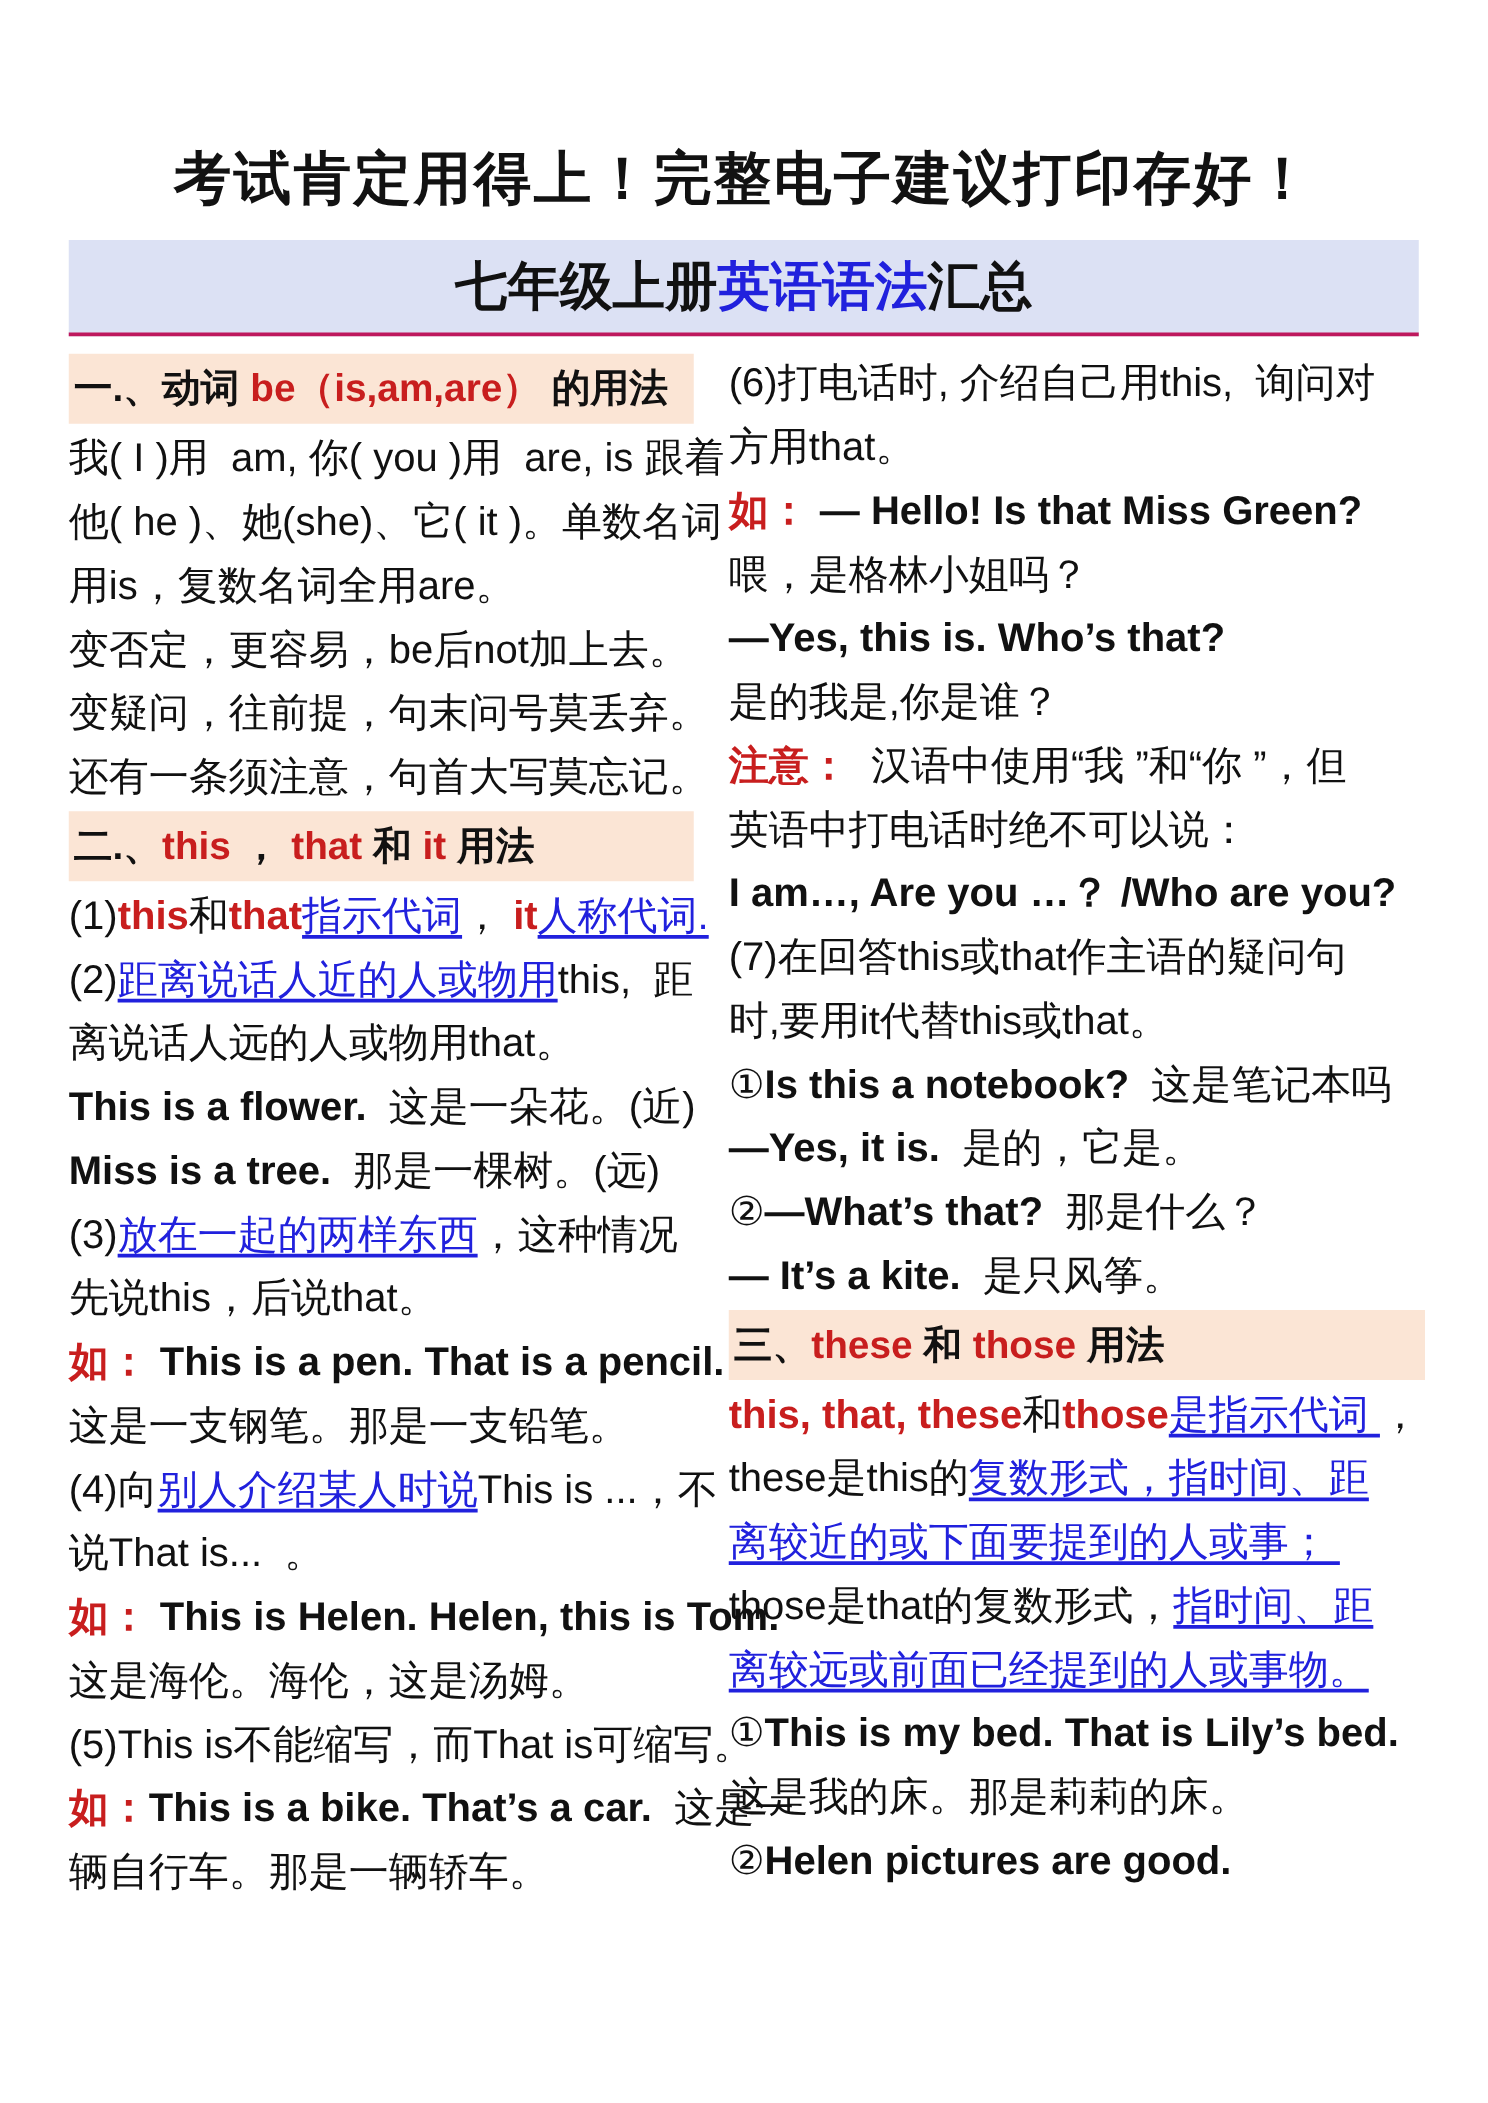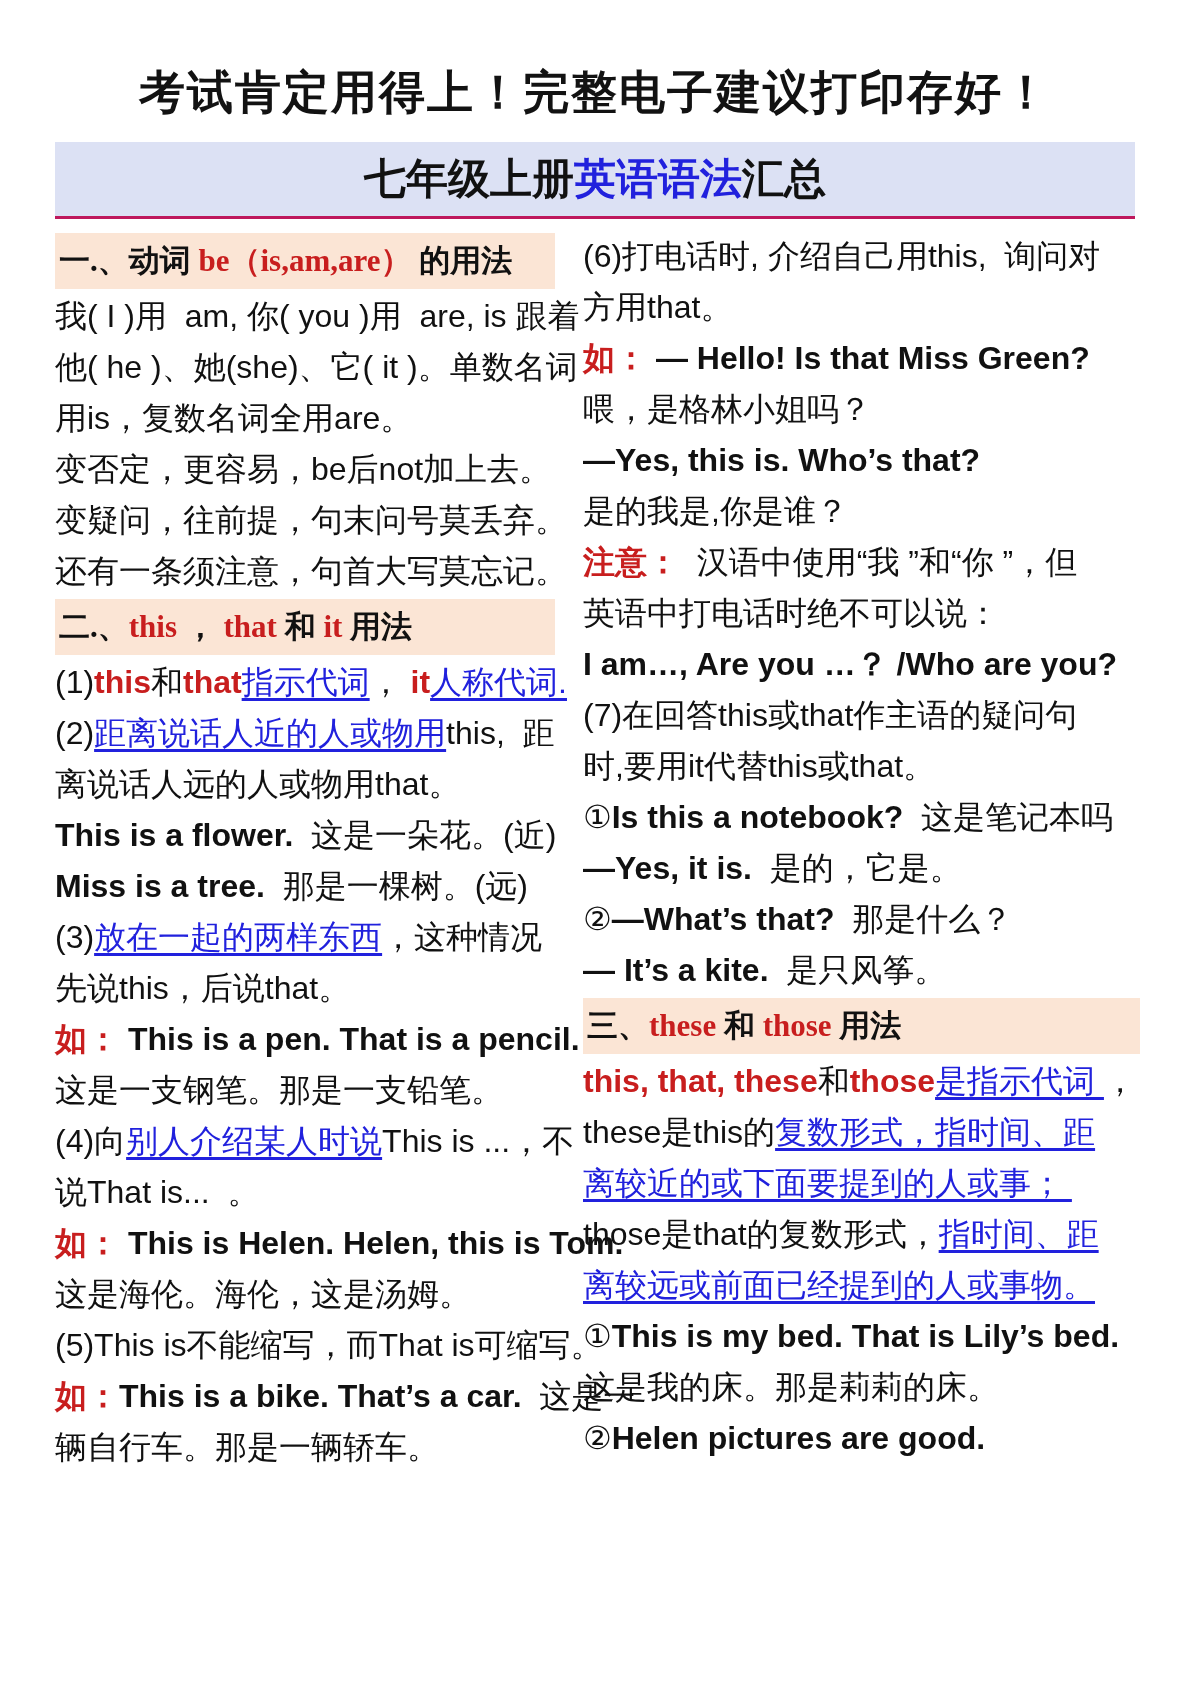--- a/index.html
+++ b/index.html
@@ -10,21 +10,21 @@
     --text:#111111;
   }
   html,body{margin:0;padding:0;background:#ffffff;}
   body{
     width:1190px;height:1682px;overflow:hidden;
     font-family:"Liberation Sans","DejaVu Sans",sans-serif;
     color:var(--text);
   }
   .page{width:1190px;height:1682px;position:relative;}
   .top-title{
-    margin:0;padding:62px 0 0 0;
+    margin:0;padding:112px 0 0 0;
     text-align:center;
     font-size:46px;font-weight:bold;color:#121212;
     letter-spacing:2px;
     white-space:pre;
   }
   .banner{
     margin:18px 55px 0 55px;
     height:74px;
     background:var(--banner-bg);
     border-bottom:3px solid #be185d;
@@ -45,21 +45,20 @@
     font-size:32px;
     white-space:pre;
   }
   .section-header{
     height:56px;line-height:56px;
     margin:2px 0;
     padding-left:4px;
     background:var(--header-bg);
     font-size:31px;font-weight:bold;
     white-space:pre;
-    font-family:Liberation Serif, serif;
   }
   .s-b{font-weight:bold;color:var(--text);}
   .s-r{font-weight:bold;color:var(--red);}
   .s-bl{font-weight:normal;color:var(--blue);text-decoration:underline;text-underline-offset:5px;}
   .s-blue{font-weight:bold;color:var(--blue);}
 </style>
 </head>
 <body>
 
 <div class="page">

